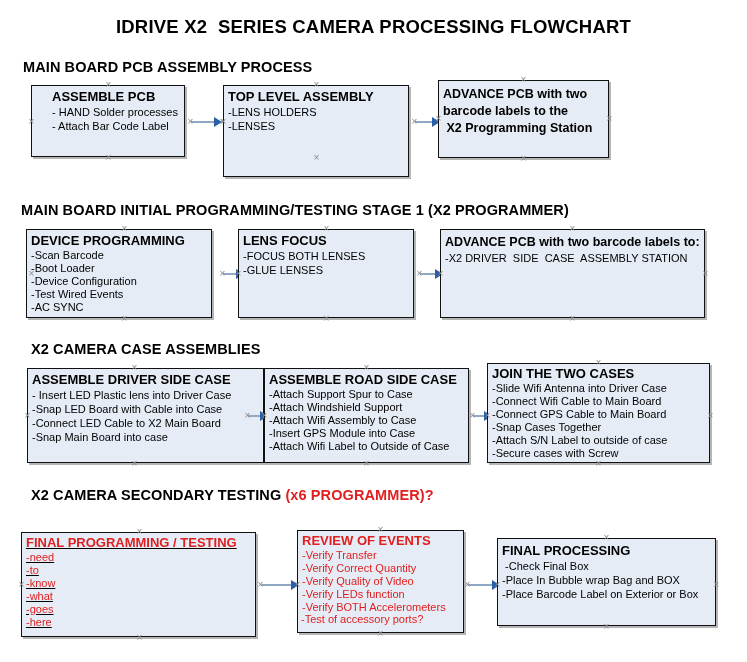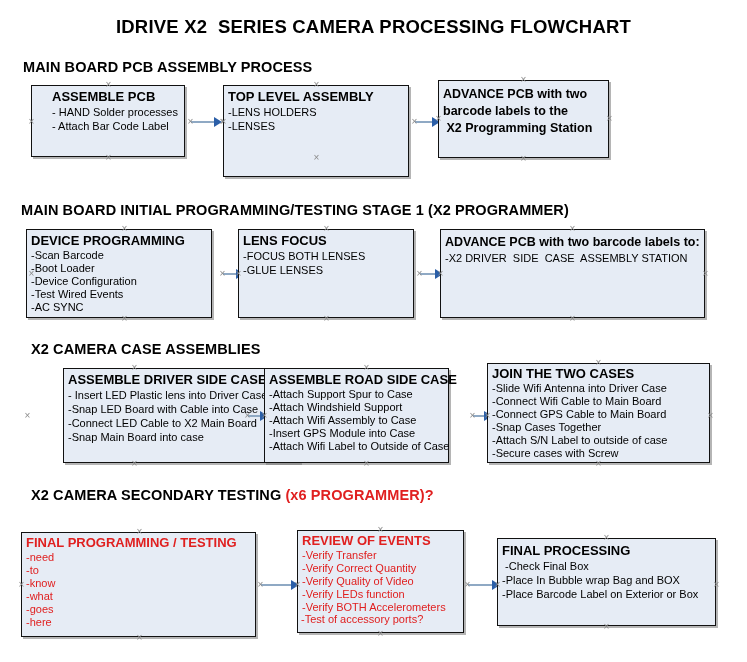--- a/index.html
+++ b/index.html
@@ -186,36 +186,36 @@
   <div class="box-title small">ADVANCE PCB with two barcode labels to:</div>
   <div class="box-line">-X2 DRIVER  SIDE  CASE  ASSEMBLY STATION</div>
 </div>
 <div class="handle" style="left:568px; top:224px;"></div>
 <div class="handle" style="left:568px; top:314px;"></div>
 <div class="handle" style="left:701px; top:269px;"></div>
 <div class="handle" style="left:436px; top:269px;"></div>
 
 <div class="section-heading" id="heading-3">X2 CAMERA CASE ASSEMBLIES</div>
 
-<div class="flow-box" style="left:27px; top:368px; width:237px; height:95px;margin-left:36px;">
+<div class="flow-box" style="left:27px; top:368px; width:237px; height:95px;">
   <div class="box-title">ASSEMBLE DRIVER SIDE CASE</div>
   <div class="box-line">- Insert LED Plastic lens into Driver Case</div>
   <div class="box-line">-Snap LED Board with Cable into Case</div>
   <div class="box-line">-Connect LED Cable to X2 Main Board</div>
   <div class="box-line">-Snap Main Board into case</div>
 </div>
 <div class="handle" style="left:130px; top:363px;"></div>
 <div class="handle" style="left:130px; top:459px;"></div>
 <div class="handle" style="left:23px; top:411px;"></div>
 
 <div class="connector" style="left:248px; top:415px; width:17px;"></div>
 <div class="arrowhead" style="left:260px; top:411px;"></div>
 <div class="handle" style="left:243px; top:411px;"></div>
 
-<div class="flow-box" style="left:264px; top:368px; width:185px; height:95px;">
+<div class="flow-box" style="left:264px; top:368px; width:205px; height:95px;">
   <div class="box-title">ASSEMBLE ROAD SIDE CASE</div>
   <div class="box-line tight">-Attach Support Spur to Case</div>
   <div class="box-line tight">-Attach Windshield Support</div>
   <div class="box-line tight">-Attach Wifi Assembly to Case</div>
   <div class="box-line tight">-Insert GPS Module into Case</div>
   <div class="box-line tight">-Attach Wifi Label to Outside of Case</div>
 </div>
 <div class="handle" style="left:362px; top:363px;"></div>
 <div class="handle" style="left:362px; top:459px;"></div>
 <div class="handle" style="left:260px; top:411px;"></div>
@@ -233,21 +233,21 @@
   <div class="box-line tight">-Attach S/N Label to outside of case</div>
   <div class="box-line tight">-Secure cases with Screw</div>
 </div>
 <div class="handle" style="left:594px; top:358px;"></div>
 <div class="handle" style="left:594px; top:459px;"></div>
 <div class="handle" style="left:706px; top:411px;"></div>
 <div class="handle" style="left:483px; top:411px;"></div>
 
 <div class="section-heading" id="heading-4"><span>X2 CAMERA SECONDARY TESTING </span><span class="red">(x6 PROGRAMMER)?</span></div>
 
-<div class="flow-box" style="left:21px; top:532px; width:235px; height:105px; padding-top:2px;">
+<div class="flow-box" style="left:21px; top:532px; width:235px; height:105px; padding-top:2px;text-decoration:underline;">
   <div class="box-title red">FINAL PROGRAMMING / TESTING</div>
   <div class="box-line red tight">-need</div>
   <div class="box-line red tight">-to</div>
   <div class="box-line red tight">-know</div>
   <div class="box-line red tight">-what</div>
   <div class="box-line red tight">-goes</div>
   <div class="box-line red tight">-here</div>
 </div>
 <div class="handle" style="left:135px; top:527px;"></div>
 <div class="handle" style="left:135px; top:633px;"></div>

